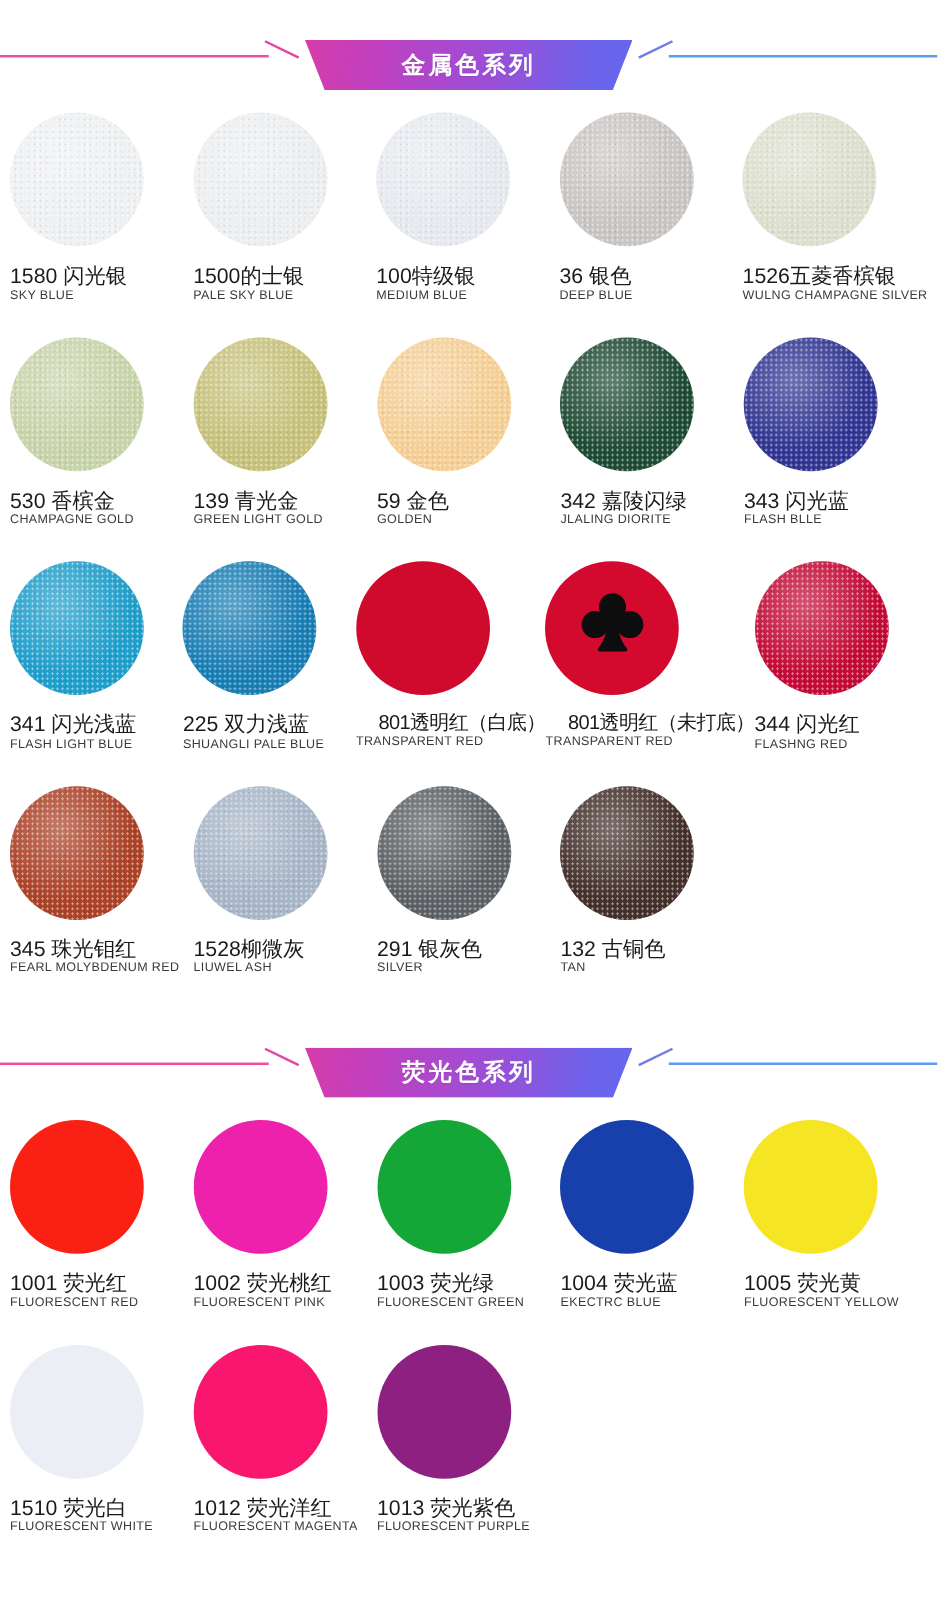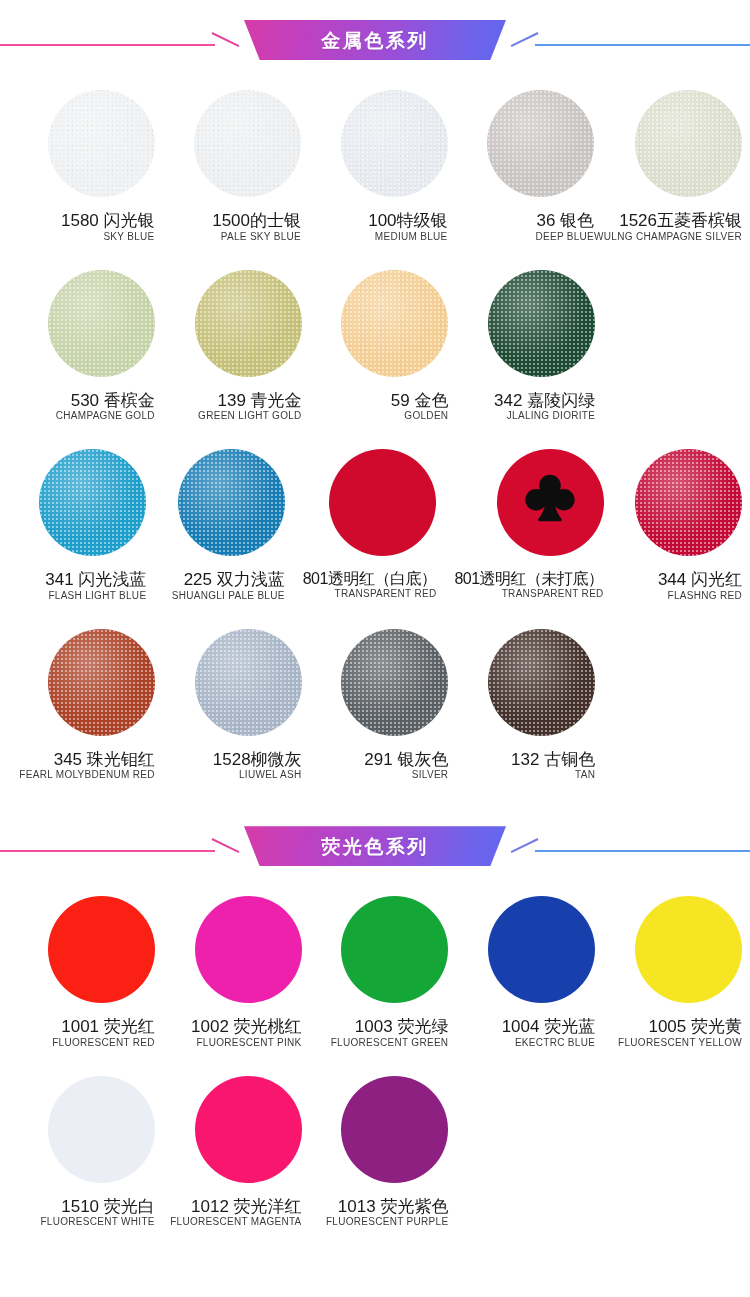--- a/index.html
+++ b/index.html
@@ -17,39 +17,39 @@
   .banner-line.left  { left:0;   width:215px; background:#f2509b; }
   .banner-line.right { right:0;  width:215px; background:#5b9bf0; }
   .banner-diag {
     position:absolute; top:32px; height:2px; width:30px;
   }
   .banner-diag.left  { left:212px;  background:#e0479f; transform:rotate(26deg); transform-origin:left center; }
   .banner-diag.right { right:212px; background:#6f7ce8; transform:rotate(-26deg); transform-origin:right center; }
 
   .banner {
     position:absolute; left:50%; transform:translateX(-50%);
-    top:20px; width:262px; height:40px;
+    top:32px; width:262px; height:40px;
     background:linear-gradient(100deg,#d63ca8 0%, #c040c0 22%, #9a4fd8 58%, #6f62ea 85%, #6366ef 100%);
     clip-path:polygon(0% 0%, 100% 0%, 94% 100%, 6% 100%);
     display:flex; align-items:center; justify-content:center;
   }
   .banner-title {
     color:#ffffff; font-size:19px; font-weight:bold;
     letter-spacing:2.5px; line-height:1;
     text-shadow:0 1px 1px rgba(0,0,0,.10);
   }
 
   
   .grid {
     display:grid;
     grid-template-columns:repeat(5,1fr);
     padding:0 8px;
   }
   .cell {
-    display:flex; flex-direction:column; align-items:flex-end;
+    display:flex; flex-direction:column; align-items:flex-start;
     padding-top:10px;
   }
   .swatch {
     width:107px; height:107px; border-radius:50%;
     position:relative;
     background-repeat:repeat;
   }
   
   .swatch.metallic::after {
     content:""; position:absolute; inset:0; border-radius:50%;
@@ -141,20 +141,25 @@
         <div class="cell">
           <div class="swatch metallic" style="background: rgb(245, 206, 147);"></div>
           <div class="name-cn">59 金色</div>
           <div class="name-en">GOLDEN</div>
         </div>
         <div class="cell">
           <div class="swatch metallic" style="background: rgb(29, 74, 51);"></div>
           <div class="name-cn">342 嘉陵闪绿</div>
           <div class="name-en">JLALING DIORITE</div>
         </div>
+        <div class="cell">
+          <div class="swatch metallic" style="background: rgb(47, 51, 145);"></div>
+          <div class="name-cn">343 闪光蓝</div>
+          <div class="name-en">FLASH BLLE</div>
+        </div>
       </div>
       <div class="spacer-sm"></div>
       <div class="grid">
         <div class="cell">
           <div class="swatch metallic" style="background: rgb(30, 158, 203);"></div>
           <div class="name-cn">341 闪光浅蓝</div>
           <div class="name-en">FLASH LIGHT BLUE</div>
         </div>
         <div class="cell">
           <div class="swatch metallic" style="background: rgb(22, 124, 180);"></div>

